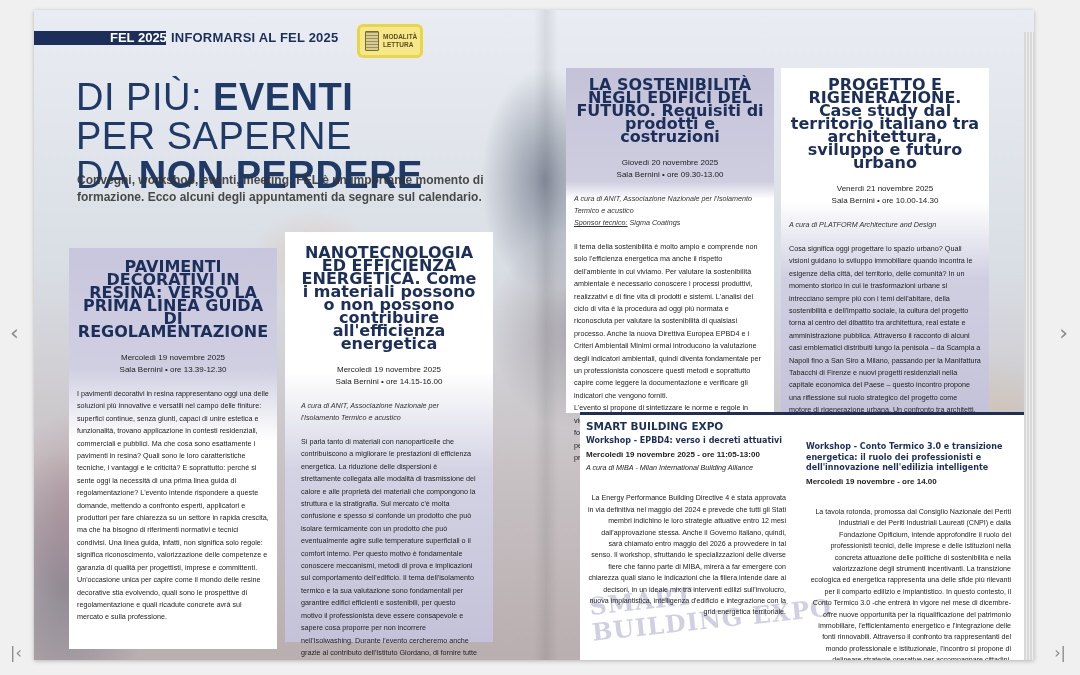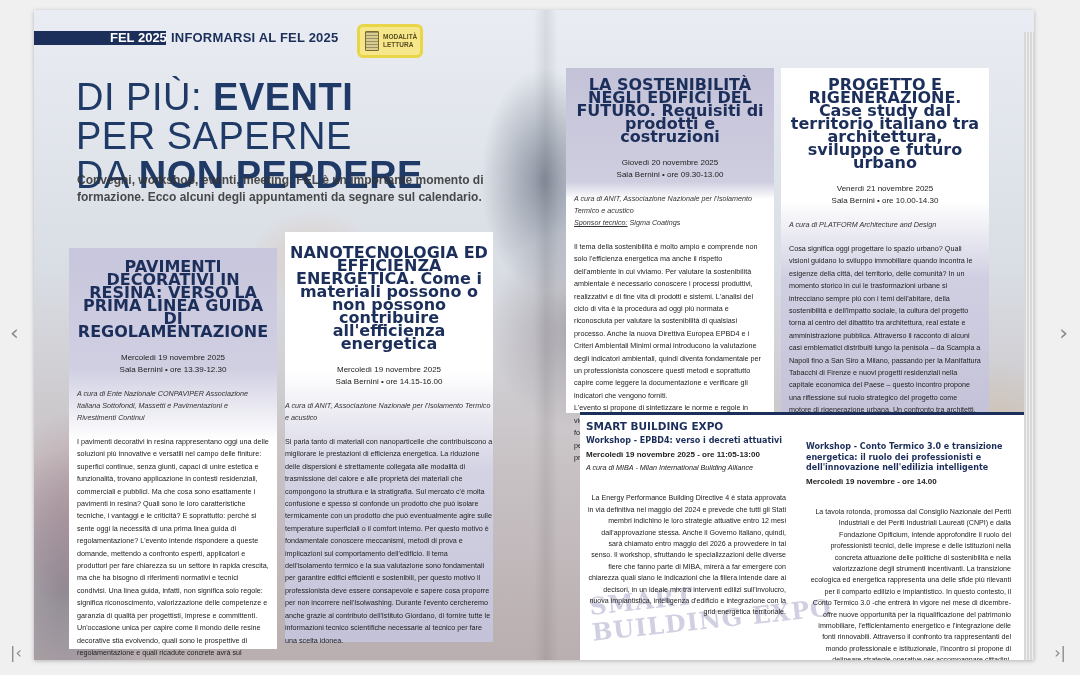--- a/index.html
+++ b/index.html
@@ -70,21 +70,21 @@
   .card .ttl { color: #1c2e5a; font-weight: bold; text-align: center; font-size: 16px; line-height: 13px; font-family: "DejaVu Sans", sans-serif; }
   .card .when { text-align: center; font-size: 8px; line-height: 12px; margin-top: 14px; color: #222; }
   .card .cura { font-style: italic; margin-top: 12px; font-size: 7.2px; line-height: 12px; color: #333; }
   .card .body { margin-top: 12px; font-size: 7.2px; line-height: 12.4px; }
   .card .body p + p { margin-top: 0; }
   .sponsor { text-decoration: underline; }
 
   
   #card1 { left: 35px; top: 238px; width: 208px; height: 401px; padding: 12px 8px;
     background: linear-gradient(180deg, #c7c6dc 0%, #d0cfe2 30%, #ffffff 48%, #ffffff 100%); }
-  #card2 { left: 251px; top: 222px; width: 208px; height: 410px; padding: 14px 0;
+  #card2 { left: 251px; top: 222px; width: 208px; height: 410px; padding: 14px 16px;
     background: linear-gradient(180deg, #ffffff 0%, #ffffff 34%, #d4d3e4 58%, #c3c2d8 100%); }
   #card3 { left: 532px; top: 58px; width: 208px; height: 345px; padding: 10px 8px;
     background: linear-gradient(180deg, #c3c2d8 0%, #cfcee0 33%, #ffffff 38%, #ffffff 100%); }
   #card4 { left: 747px; top: 58px; width: 208px; height: 350px; padding: 10px 8px;
     background: linear-gradient(180deg, #ffffff 0%, #ffffff 38%, #d0cfe2 60%, #c3c2d8 100%); }
 
   
   #expo { position: absolute; left: 546px; top: 402px; width: 444px; height: 258px; background: #fff; }
   #expo .topbar { height: 3px; background: #1c2e5a; }
   #expo .expo-title { position: absolute; left: 6px; top: 8px; color: #1c2e5a; font-weight: bold; font-size: 10.5px; font-family: "DejaVu Sans", sans-serif; }
@@ -132,21 +132,20 @@
       <div><span>DA </span><b>NON PERDERE</b></div>
     </h1>
     <p class="intro">Convegni, workshop, eventi, meeting: FEL è un importante momento di formazione. Ecco alcuni degli appuntamenti da segnare sul calendario.</p>
 
     <div class="card" id="card1">
       <div class="ttl">PAVIMENTI DECORATIVI IN RESINA: VERSO LA PRIMA LINEA GUIDA DI REGOLAMENTAZIONE</div>
       <div class="when">
         <div>Mercoledì 19 novembre 2025</div>
         <div>Sala Bernini • ore 13.39-12.30</div>
       </div>
-      <div class="cura">A cura di Ente Nazionale CONPAVIPER Associazione Italiana Sottofondi, Massetti e Pavimentazioni e Rivestimenti Continui</div>
       <div class="body">I pavimenti decorativi in resina rappresentano oggi una delle soluzioni più innovative e versatili nel campo delle finiture: superfici continue, senza giunti, capaci di unire estetica e funzionalità, trovano applicazione in contesti residenziali, commerciali e pubblici. Ma che cosa sono esattamente i pavimenti in resina? Quali sono le loro caratteristiche tecniche, i vantaggi e le criticità? E soprattutto: perché si sente oggi la necessità di una prima linea guida di regolamentazione? L'evento intende rispondere a queste domande, mettendo a confronto esperti, applicatori e produttori per fare chiarezza su un settore in rapida crescita, ma che ha bisogno di riferimenti normativi e tecnici condivisi. Una linea guida, infatti, non significa solo regole: significa riconoscimento, valorizzazione delle competenze e garanzia di qualità per progettisti, imprese e committenti. Un'occasione unica per capire come il mondo delle resine decorative stia evolvendo, quali sono le prospettive di regolamentazione e quali ricadute concrete avrà sul mercato e sulla professione.</div>
     </div>
 
     <div class="card" id="card2">
       <div class="ttl">NANOTECNOLOGIA ED EFFICIENZA ENERGETICA. Come i materiali possono o non possono contribuire all'efficienza energetica</div>
       <div class="when">
         <div>Mercoledì 19 novembre 2025</div>
         <div>Sala Bernini • ore 14.15-16.00</div>
       </div>
       <div class="cura">A cura di ANIT, Associazione Nazionale per l'Isolamento Termico e acustico</div>

